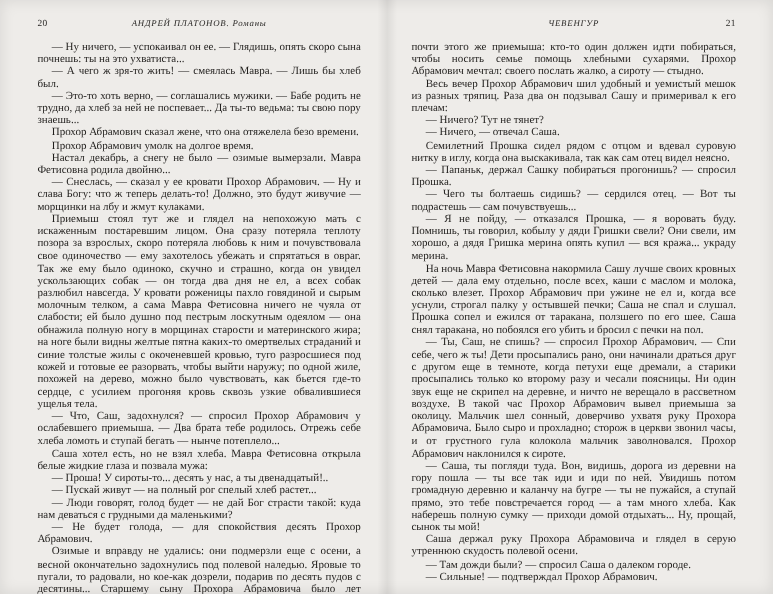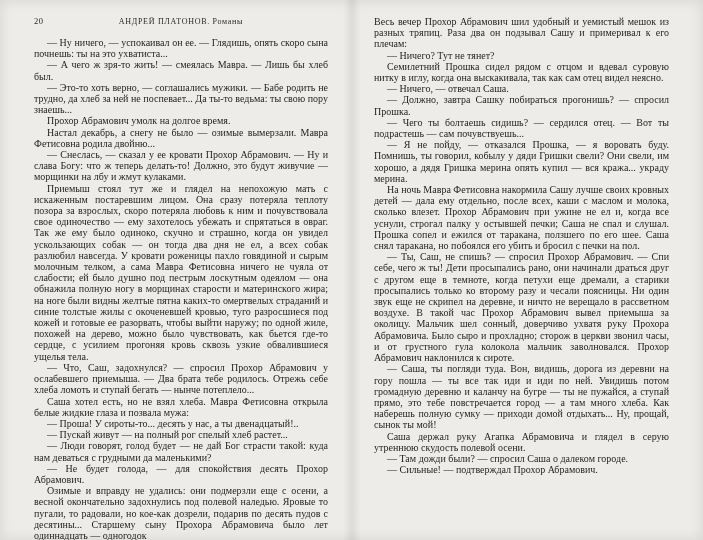--- a/index.html
+++ b/index.html
@@ -39,20 +39,21 @@
     font-size: 8.5px;
     letter-spacing: 0.4px;
     min-width: 14px;
     color: #2a2826;
   }
   .page-left  .folio { text-align: left; }
   .page-right .folio { text-align: right; }
   .rh-title {
     flex: 1;
     text-align: center;
+    font-style: italic;
     font-size: 8px;
     letter-spacing: 0.7px;
     color: #2a2826;
     white-space: nowrap;
   }
   .rh-spacer { min-width: 14px; }
   .body-text {
     font-size: 10px;
     line-height: 11.2px;
     text-align: justify;
@@ -73,47 +74,54 @@
   <div class="page page-left">
     <div class="running-head">
       <span class="folio">20</span>
       <span class="rh-title">АНДРЕЙ ПЛАТОНОВ. Романы</span>
       <span class="rh-spacer"></span>
     </div>
     <div class="body-text">
         <p>— Ну ничего, — успокаивал он ее. — Глядишь, опять скоро сына почнешь: ты на это ухватиста...</p>
         <p>— А чего ж зря-то жить! — смеялась Мавра. — Лишь бы хлеб был.</p>
         <p>— Это-то хоть верно, — соглашались мужики. — Бабе родить не трудно, да хлеб за ней не поспевает... Да ты-то ведьма: ты свою пору знаешь...</p>
+        <p>Прохор Абрамович сказал жене, что она отяжелела безо времени.</p>
         <p>Прохор Абрамович умолк на долгое время.</p>
         <p>Настал декабрь, а снегу не было — озимые вымерзали. Мавра Фетисовна родила двойню...</p>
         <p>— Снеслась, — сказал у ее кровати Прохор Абрамович. — Ну и слава Богу: что ж теперь делать-то! Должно, это будут живучие — морщинки на лбу и жмут кулаками.</p>
         <p>Приемыш стоял тут же и глядел на непохожую мать с искаженным постаревшим лицом. Она сразу потеряла теплоту позора за взрослых, скоро потеряла любовь к ним и почувствовала свое одиночество — ему захотелось убежать и спрятаться в овраг. Так же ему было одиноко, скучно и страшно, когда он увидел ускользающих собак — он тогда два дня не ел, а всех собак разлюбил навсегда. У кровати роженицы пахло говядиной и сырым молочным телком, а сама Мавра Фетисовна ничего не чуяла от слабости; ей было душно под пестрым лоскутным одеялом — она обнажила полную ногу в морщинах старости и материнского жира; на ноге были видны желтые пятна каких-то омертвелых страданий и синие толстые жилы с окоченевшей кровью, туго разросшиеся под кожей и готовые ее разорвать, чтобы выйти наружу; по одной жиле, похожей на дерево, можно было чувствовать, как бьется где-то сердце, с усилием прогоняя кровь сквозь узкие обвалившиеся ущелья тела.</p>
         <p>— Что, Саш, задохнулся? — спросил Прохор Абрамович у ослабевшего приемыша. — Два брата тебе родилось. Отрежь себе хлеба ломоть и ступай бегать — нынче потеплело...</p>
         <p>Саша хотел есть, но не взял хлеба. Мавра Фетисовна открыла белые жидкие глаза и позвала мужа:</p>
         <p>— Проша! У сироты-то... десять у нас, а ты двенадцатый!..</p>
         <p>— Пускай живут — на полный рог спелый хлеб растет...</p>
         <p>— Люди говорят, голод будет — не дай Бог страсти такой: куда нам деваться с грудными да маленькими?</p>
         <p>— Не будет голода, — для спокойствия десять Прохор Абрамович.</p>
         <p>Озимые и вправду не удались: они подмерзли еще с осени, а весной окончательно задохнулись под полевой наледью. Яровые то пугали, то радовали, но кое-как дозрели, подарив по десять пудов с десятины... Старшему сыну Прохора Абрамовича было лет одиннадцать — одногодок</p>
       </div>
   </div>
 
   <div class="page page-right">
+    <div class="running-head">
+      <span class="rh-spacer"></span>
+      <span class="rh-title">ЧЕВЕНГУР</span>
+      <span class="folio">21</span>
+    </div>
     <div class="body-text">
+        <p>почти этого же приемыша: кто-то один должен идти побираться, чтобы носить семье помощь хлебными сухарями. Прохор Абрамович мечтал: своего послать жалко, а сироту — стыдно.</p>
         <p>Весь вечер Прохор Абрамович шил удобный и уемистый мешок из разных тряпиц. Раза два он подзывал Сашу и примеривал к его плечам:</p>
         <p>— Ничего? Тут не тянет?</p>
+        <p>— Ничего, — отвечал Саша.</p>
         <p>Семилетний Прошка сидел рядом с отцом и вдевал суровую нитку в иглу, когда она выскакивала, так как сам отец видел неясно.</p>
-        <p>— Ничего, — отвечал Саша.</p>
-        <p>— Должно, завтра Сашку побираться прогонишь? — спросил Прошка.</p>
+        <p>— Папаньк, держал Сашку побираться прогонишь? — спросил Прошка.</p>
         <p>— Чего ты болтаешь сидишь? — сердился отец. — Вот ты подрастешь — сам почувствуешь...</p>
         <p>— Я не пойду, — отказался Прошка, — я воровать буду. Помнишь, ты говорил, кобылу у дяди Гришки свели? Они свели, им хорошо, а дядя Гришка мерина опять купил — вся кража... украду мерина.</p>
         <p>На ночь Мавра Фетисовна накормила Сашу лучше своих кровных детей — дала ему отдельно, после всех, каши с маслом и молока, сколько влезет. Прохор Абрамович при ужине не ел и, когда все уснули, строгал палку у остывшей печки; Саша не спал и слушал. Прошка сопел и ежился от таракана, ползшего по его шее. Саша снял таракана, но побоялся его убить и бросил с печки на пол.</p>
         <p>— Ты, Саш, не спишь? — спросил Прохор Абрамович. — Спи себе, чего ж ты! Дети просыпались рано, они начинали драться друг с другом еще в темноте, когда петухи еще дремали, а старики просыпались только ко второму разу и чесали поясницы. Ни один звук еще не скрипел на деревне, и ничто не верещало в рассветном воздухе. В такой час Прохор Абрамович вывел приемыша за околицу. Мальчик шел сонный, доверчиво ухватя руку Прохора Абрамовича. Было сыро и прохладно; сторож в церкви звонил часы, и от грустного гула колокола мальчик заволновался. Прохор Абрамович наклонился к сироте.</p>
         <p>— Саша, ты погляди туда. Вон, видишь, дорога из деревни на гору пошла — ты все так иди и иди по ней. Увидишь потом громадную деревню и каланчу на бугре — ты не пужайся, а ступай прямо, это тебе повстречается город — а там много хлеба. Как наберешь полную сумку — приходи домой отдыхать... Ну, прощай, сынок ты мой!</p>
-        <p>Саша держал руку Агапка Абрамовича и глядел в серую утреннюю скудость полевой осени.</p>
+        <p>Саша держал руку Прохора Абрамовича и глядел в серую утреннюю скудость полевой осени.</p>
         <p>— Там дожди были? — спросил Саша о далеком городе.</p>
         <p>— Сильные! — подтверждал Прохор Абрамович.</p>
       </div>
   </div>
 
   <div class="gutter"></div>
 
 </div>
 
 </body></html>

